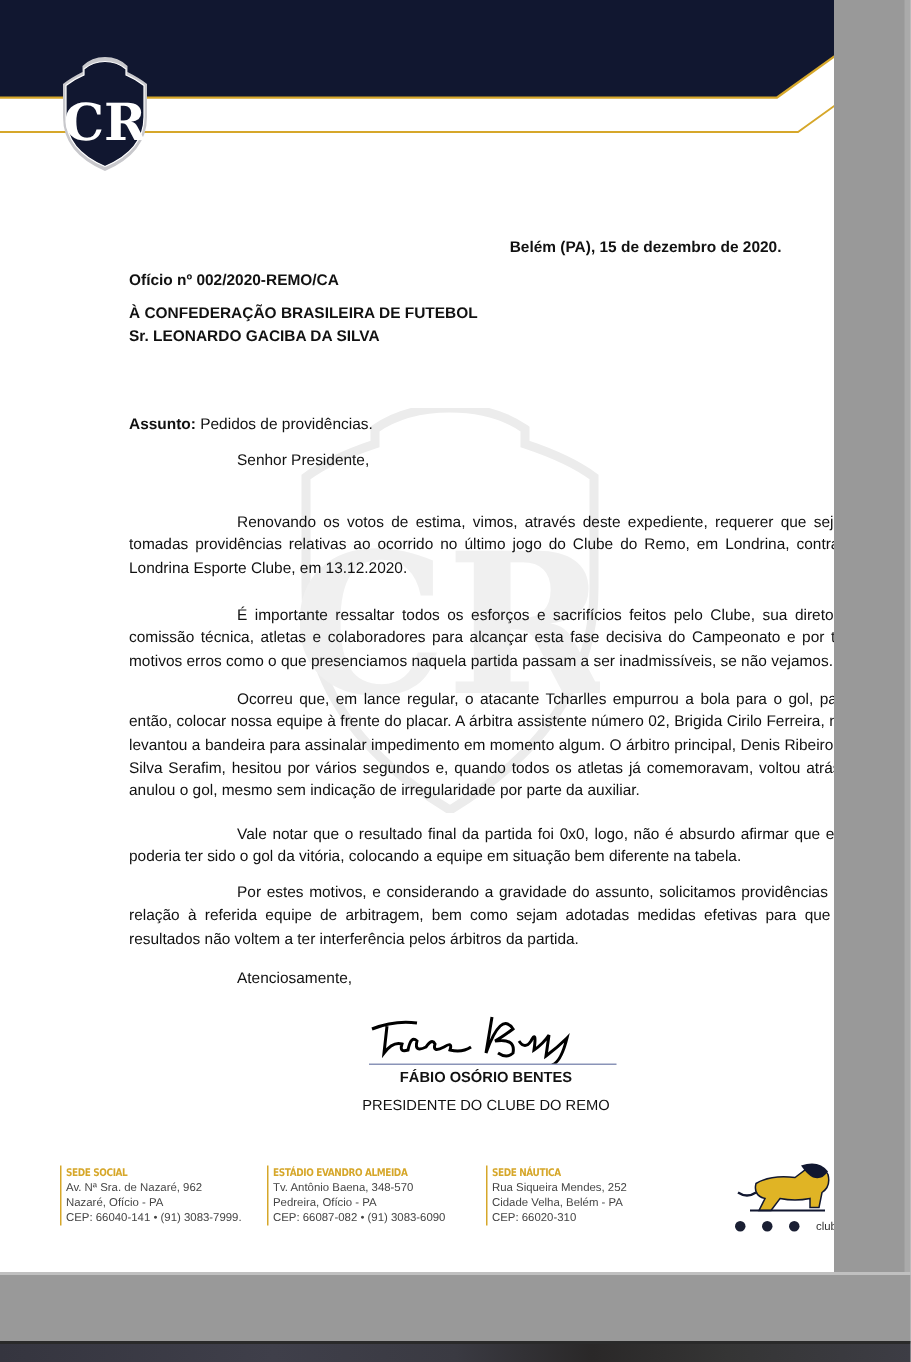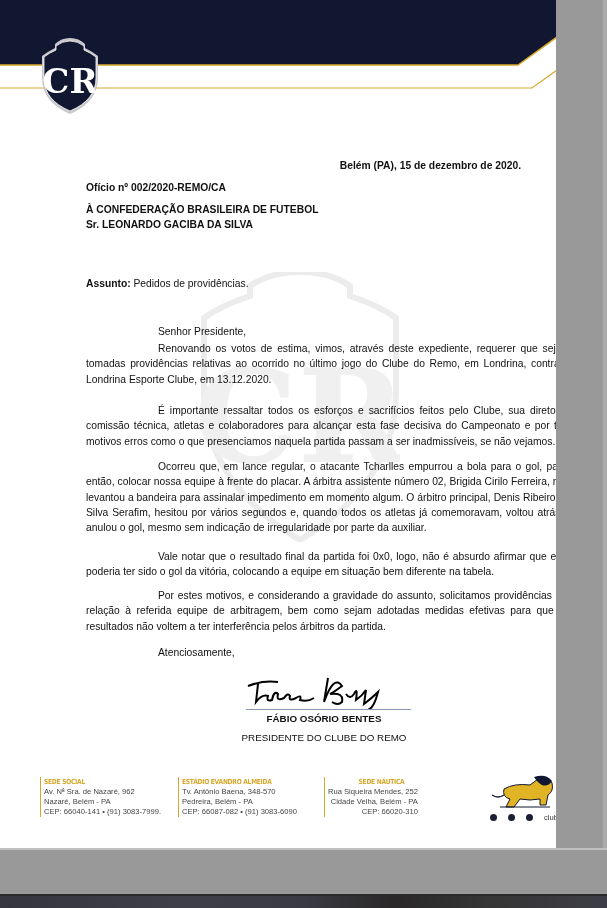--- a/index.html
+++ b/index.html
@@ -60,51 +60,51 @@
   <div class="txt b" style="left:86px;top:138px;margin-top:42px;">Ofício nº 002/2020-REMO/CA</div>
   <div class="txt b" style="right:35px;top:158px;">Belém (PA), 15 de dezembro de 2020.</div>
 
   <div class="txt b" style="left:86px;top:202px;text-align:right;">À CONFEDERAÇÃO BRASILEIRA DE FUTEBOL</div>
   <div class="txt b" style="left:86px;top:217px;">Sr. LEONARDO GACIBA DA SILVA</div>
 
   <div class="txt" style="left:86px;top:276px;">
     <span class="b">Assunto:</span><span> Pedidos de providências.</span>
   </div>
 
-  <div class="txt" style="left:158px;top:324px;">Senhor Presidente,</div>
+  <div class="txt" style="left:158px;top:300px;">Senhor Presidente,</div>
 
   <div class="para" style="top:341px;"><span class="indent"></span><span>Renovando os votos de estima, vimos, através deste expediente, requerer que sejam tomadas providências relativas ao ocorrido no último jogo do Clube do Remo, em Londrina, contra o Londrina Esporte Clube, em 13.12.2020.</span></div>
   <div class="para" style="top:403px;"><span class="indent"></span><span>É importante ressaltar todos os esforços e sacrifícios feitos pelo Clube, sua diretoria, comissão técnica, atletas e colaboradores para alcançar esta fase decisiva do Campeonato e por tais motivos erros como o que presenciamos naquela partida passam a ser inadmissíveis, se não vejamos.</span></div>
   <div class="para" style="top:459px;"><span class="indent"></span><span>Ocorreu que, em lance regular, o atacante Tcharlles empurrou a bola para o gol, para, então, colocar nossa equipe à frente do placar. A árbitra assistente número 02, Brigida Cirilo Ferreira, não levantou a bandeira para assinalar impedimento em momento algum. O árbitro principal, Denis Ribeiro da Silva Serafim, hesitou por vários segundos e, quando todos os atletas já comemoravam, voltou atrás e anulou o gol, mesmo sem indicação de irregularidade por parte da auxiliar.</span></div>
   <div class="para" style="top:549px;"><span class="indent"></span><span>Vale notar que o resultado final da partida foi 0x0, logo, não é absurdo afirmar que este poderia ter sido o gol da vitória, colocando a equipe em situação bem diferente na tabela.</span></div>
   <div class="para" style="top:588px;"><span class="indent"></span><span>Por estes motivos, e considerando a gravidade do assunto, solicitamos providências em relação à referida equipe de arbitragem, bem como sejam adotadas medidas efetivas para que os resultados não voltem a ter interferência pelos árbitros da partida.</span></div>
 
   <div class="txt" style="left:158px;top:645px;">Atenciosamente,</div>
 
   <svg class="sig" width="160" height="38" viewBox="0 0 160 38">
     <path d="M10,14 Q25,8 40,10 M20,12 L18,30 Q24,22 30,24 Q28,30 34,28 Q36,18 40,22 Q38,30 46,26 Q50,20 52,24 Q50,30 58,26 Q64,22 62,28 Q70,30 76,26" fill="none" stroke="#000" stroke-width="2"></path>
     <path d="M90,6 L86,30 Q96,2 104,14 Q96,20 92,22 Q106,20 104,30 Q100,34 94,30 M108,22 Q112,28 116,22 Q120,14 118,28 Q124,24 128,18 L126,32 Q134,26 140,20 Q136,36 130,38" fill="none" stroke="#000" stroke-width="2"></path>
   </svg>
   <div class="sig-line"></div>
   <div class="sig-name b" style="top:713px;">FÁBIO OSÓRIO BENTES</div>
   <div class="sig-name" style="top:732px;">PRESIDENTE DO CLUBE DO REMO</div>
 
   <div class="foot-col" style="left:40px;">
     <div class="foot-title">SEDE SOCIAL</div>
     <div class="foot-line">Av. Nª Sra. de Nazaré, 962</div>
-    <div class="foot-line">Nazaré, Belém - PA</div>
+    <div class="foot-line">Nazaré, Ofício - PA</div>
     <div class="foot-line">CEP: 66040-141 • (91) 3083-7999.</div>
   </div>
   <div class="foot-col" style="left:178px;">
     <div class="foot-title">ESTÁDIO EVANDRO ALMEIDA</div>
     <div class="foot-line">Tv. Antônio Baena, 348-570</div>
-    <div class="foot-line">Pedreira, Belém - PA</div>
+    <div class="foot-line">Pedreira, Ofício - PA</div>
     <div class="foot-line">CEP: 66087-082 • (91) 3083-6090</div>
   </div>
-  <div class="foot-col" style="left:324px;text-align:right;">
+  <div class="foot-col" style="left:324px;">
     <div class="foot-title">SEDE NÁUTICA</div>
     <div class="foot-line">Rua Siqueira Mendes, 252</div>
     <div class="foot-line">Cidade Velha, Belém - PA</div>
     <div class="foot-line">CEP: 66020-310</div>
   </div>
 
   <svg class="lion" width="66" height="38" viewBox="0 0 66 38">
     <path d="M2,22 Q8,26 14,22" fill="none" stroke="#111730" stroke-width="1.5"></path>
     <path d="M14,16 Q24,10 40,12 L48,6 Q58,2 62,10 Q64,18 58,22 L56,32 L50,32 L50,26 Q40,28 30,26 L24,34 L16,34 L20,26 Q12,24 14,16 Z" fill="#e0b425" stroke="#111730" stroke-width="1"></path>
     <path d="M44,4 Q56,0 62,8 Q58,14 52,12 Q48,10 44,4 Z" fill="#111730"></path>

